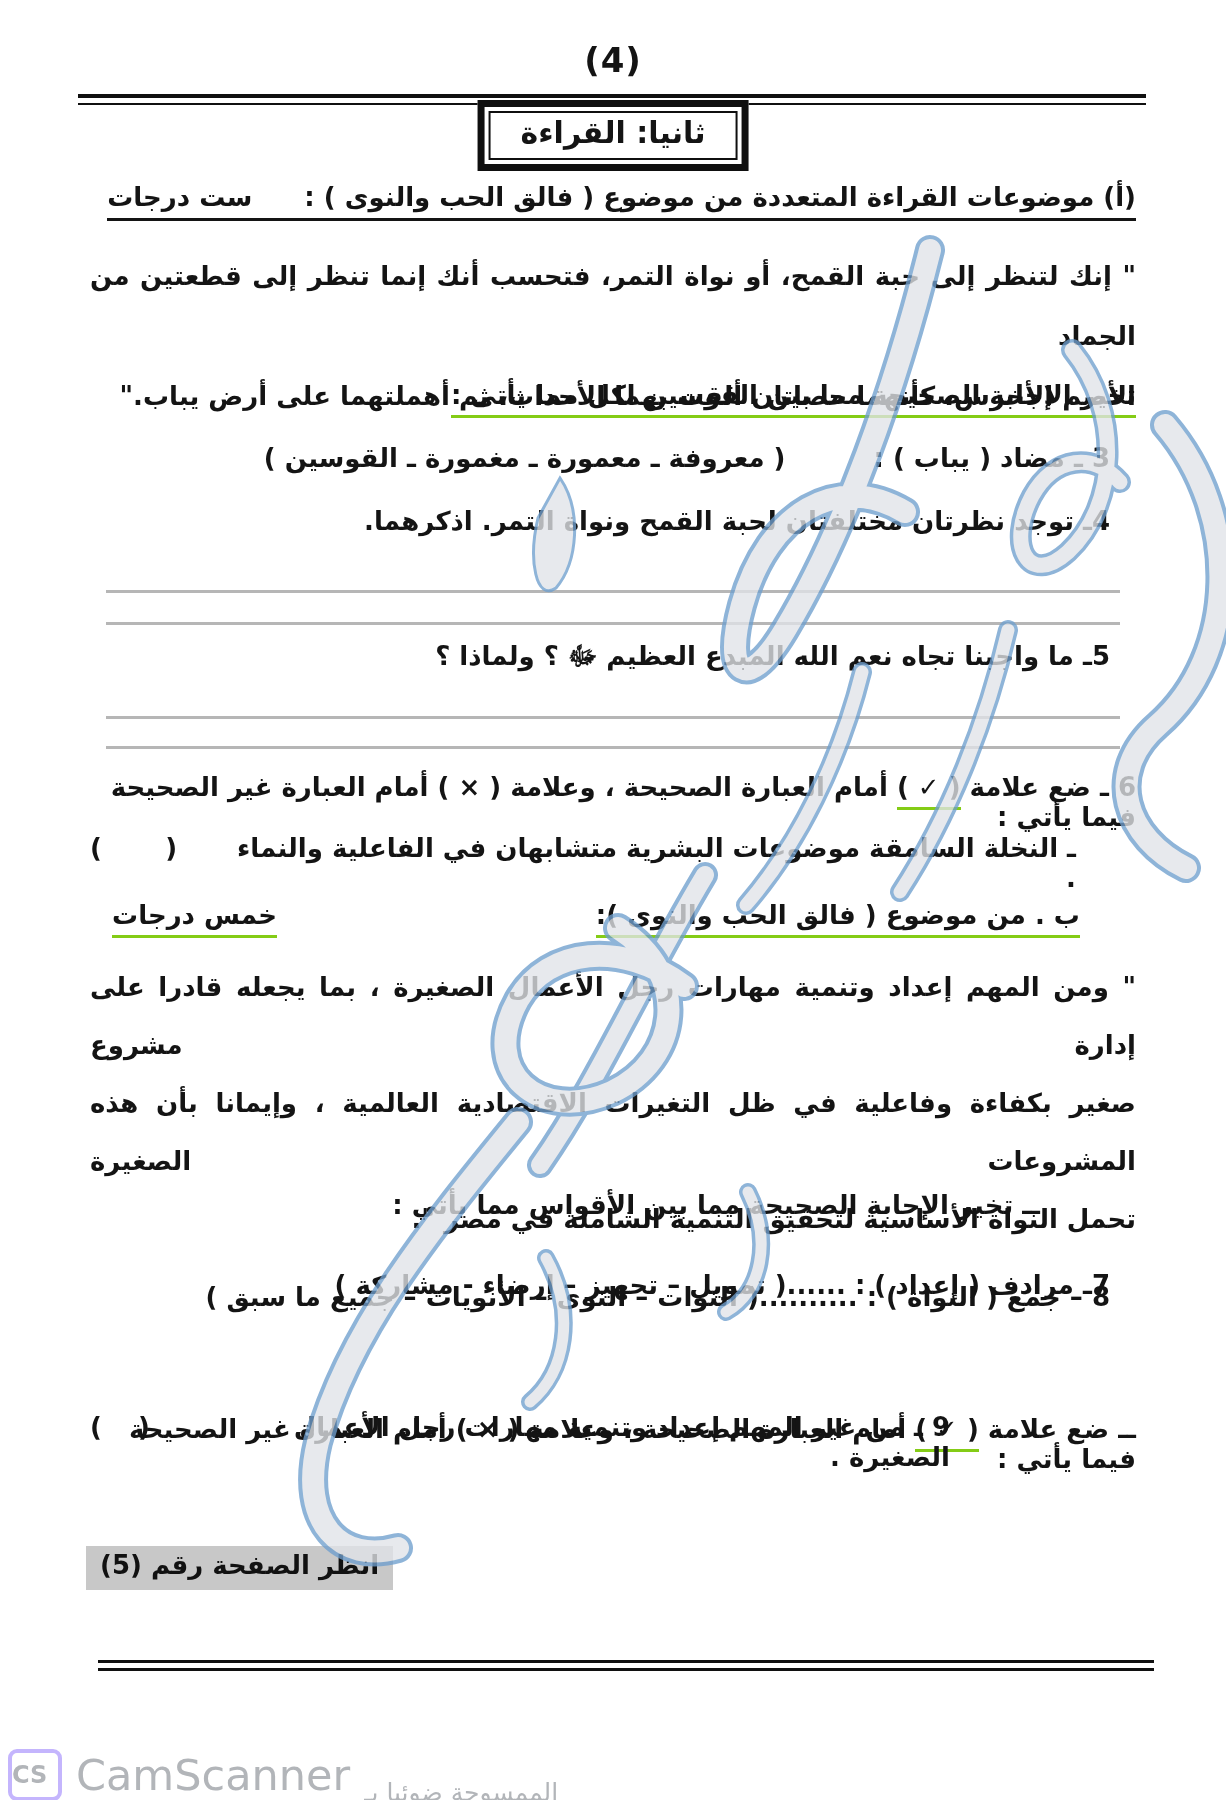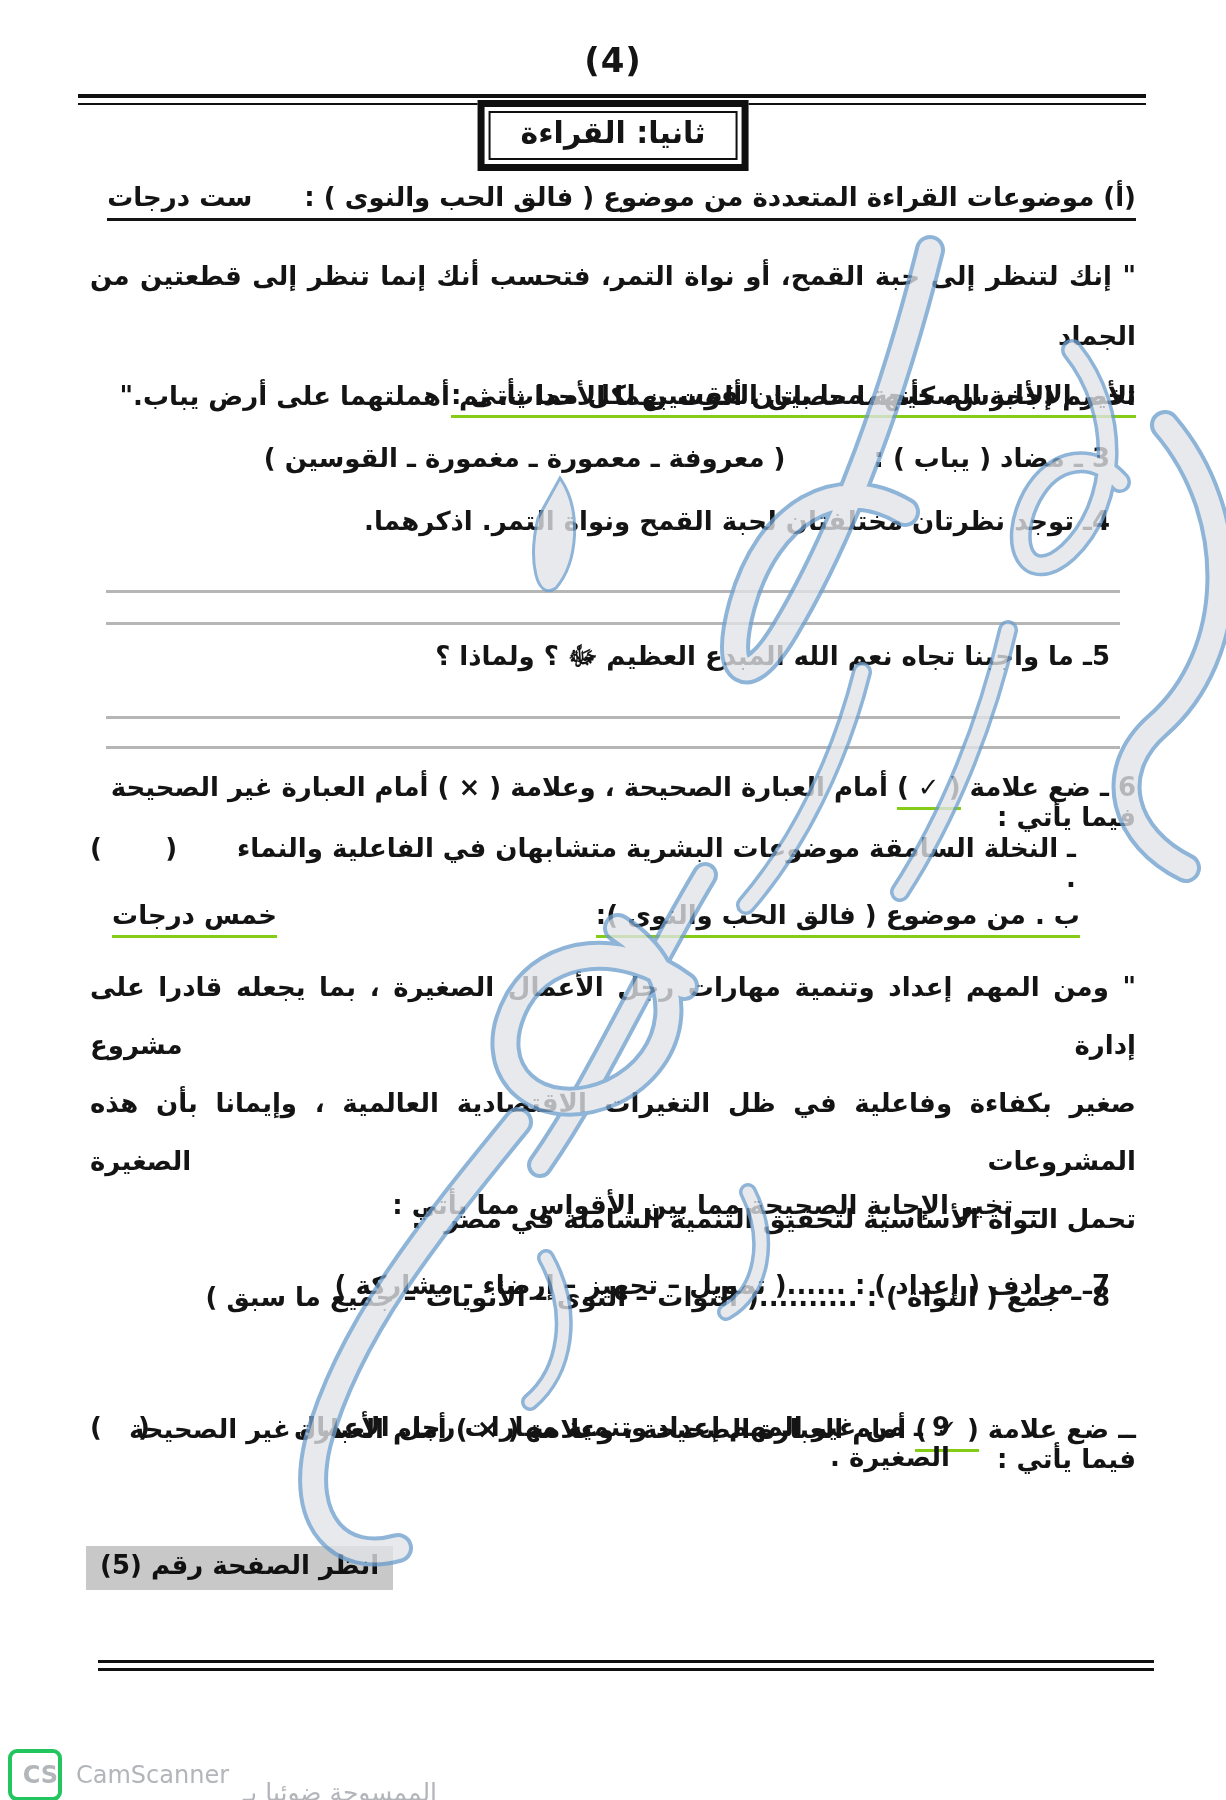--- a/index.html
+++ b/index.html
@@ -36,28 +36,28 @@
     padding:4px 14px 10px; font-size:26px; direction:rtl; z-index:2;
   }
   .watermark { position:absolute; left:0; top:0; width:1226px; height:1800px; z-index:3; pointer-events:none; opacity:.78; }
   .wo { stroke:#6f9fce; }
   .wi { stroke:#e1e4e8; }
   .scanfoot {
     position:absolute; left:8px; display:flex; align-items:center; gap:14px;
     color:#b2b5b9; z-index:2; font-weight:normal;
   }
   .cslogo {
-    position:relative; width:46px; height:44px; border:4px solid #22c55e; border-radius:9px;
-    display:flex; align-items:center; justify-content:flex-end; font-size:24px; font-weight:bold;
+    position:relative; width:46px; height:44px; border:4px solid #c4b5fd; border-radius:9px;
+    display:flex; align-items:center; justify-content:flex-start; font-size:24px; font-weight:bold;
   }
   .cslogo::after {
     content:""; position:absolute; left:2px; right:2px; bottom:-15px; height:9px;
     background:#c2c5c9; border-radius:2px 2px 7px 7px;
   }
-  .csbrand { font-size:24px; }
+  .csbrand { font-size:43px; }
   .csarabic { font-size:25px; direction:rtl;margin-top:36px; }
 </style>
 </head>
 <body>
 
 <div class="page">
 
   <svg class="watermark" viewBox="0 0 1226 1800">
     <g fill="none" stroke-linecap="round">
       <path class="wo" stroke-width="30" d="M 930 250 C 895 390 845 530 785 630 C 748 692 722 678 742 605 C 768 512 838 472 905 512"></path>

